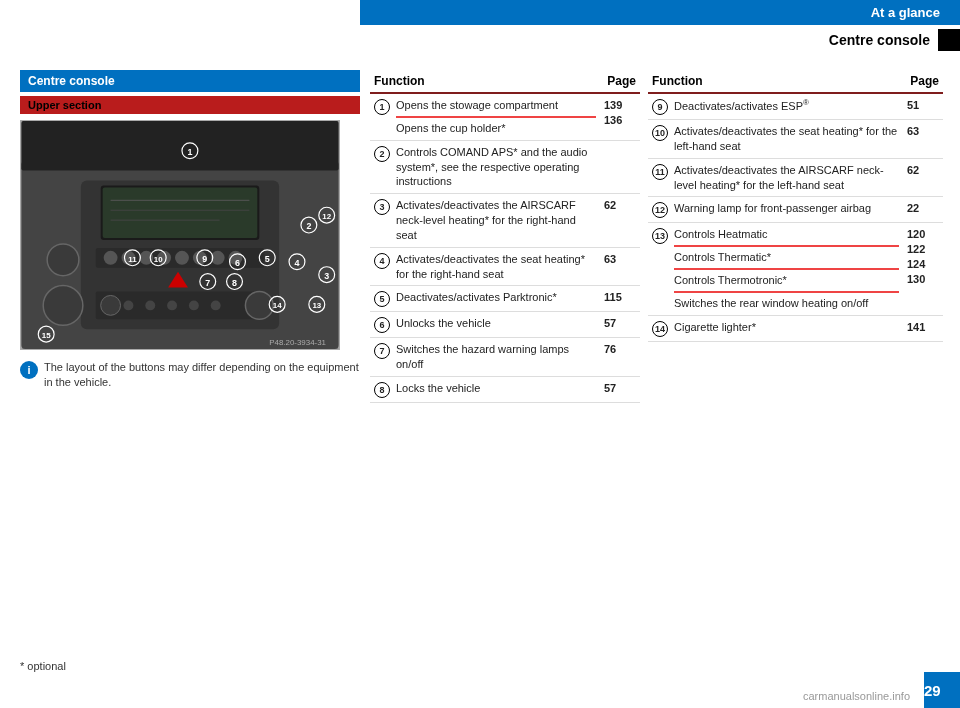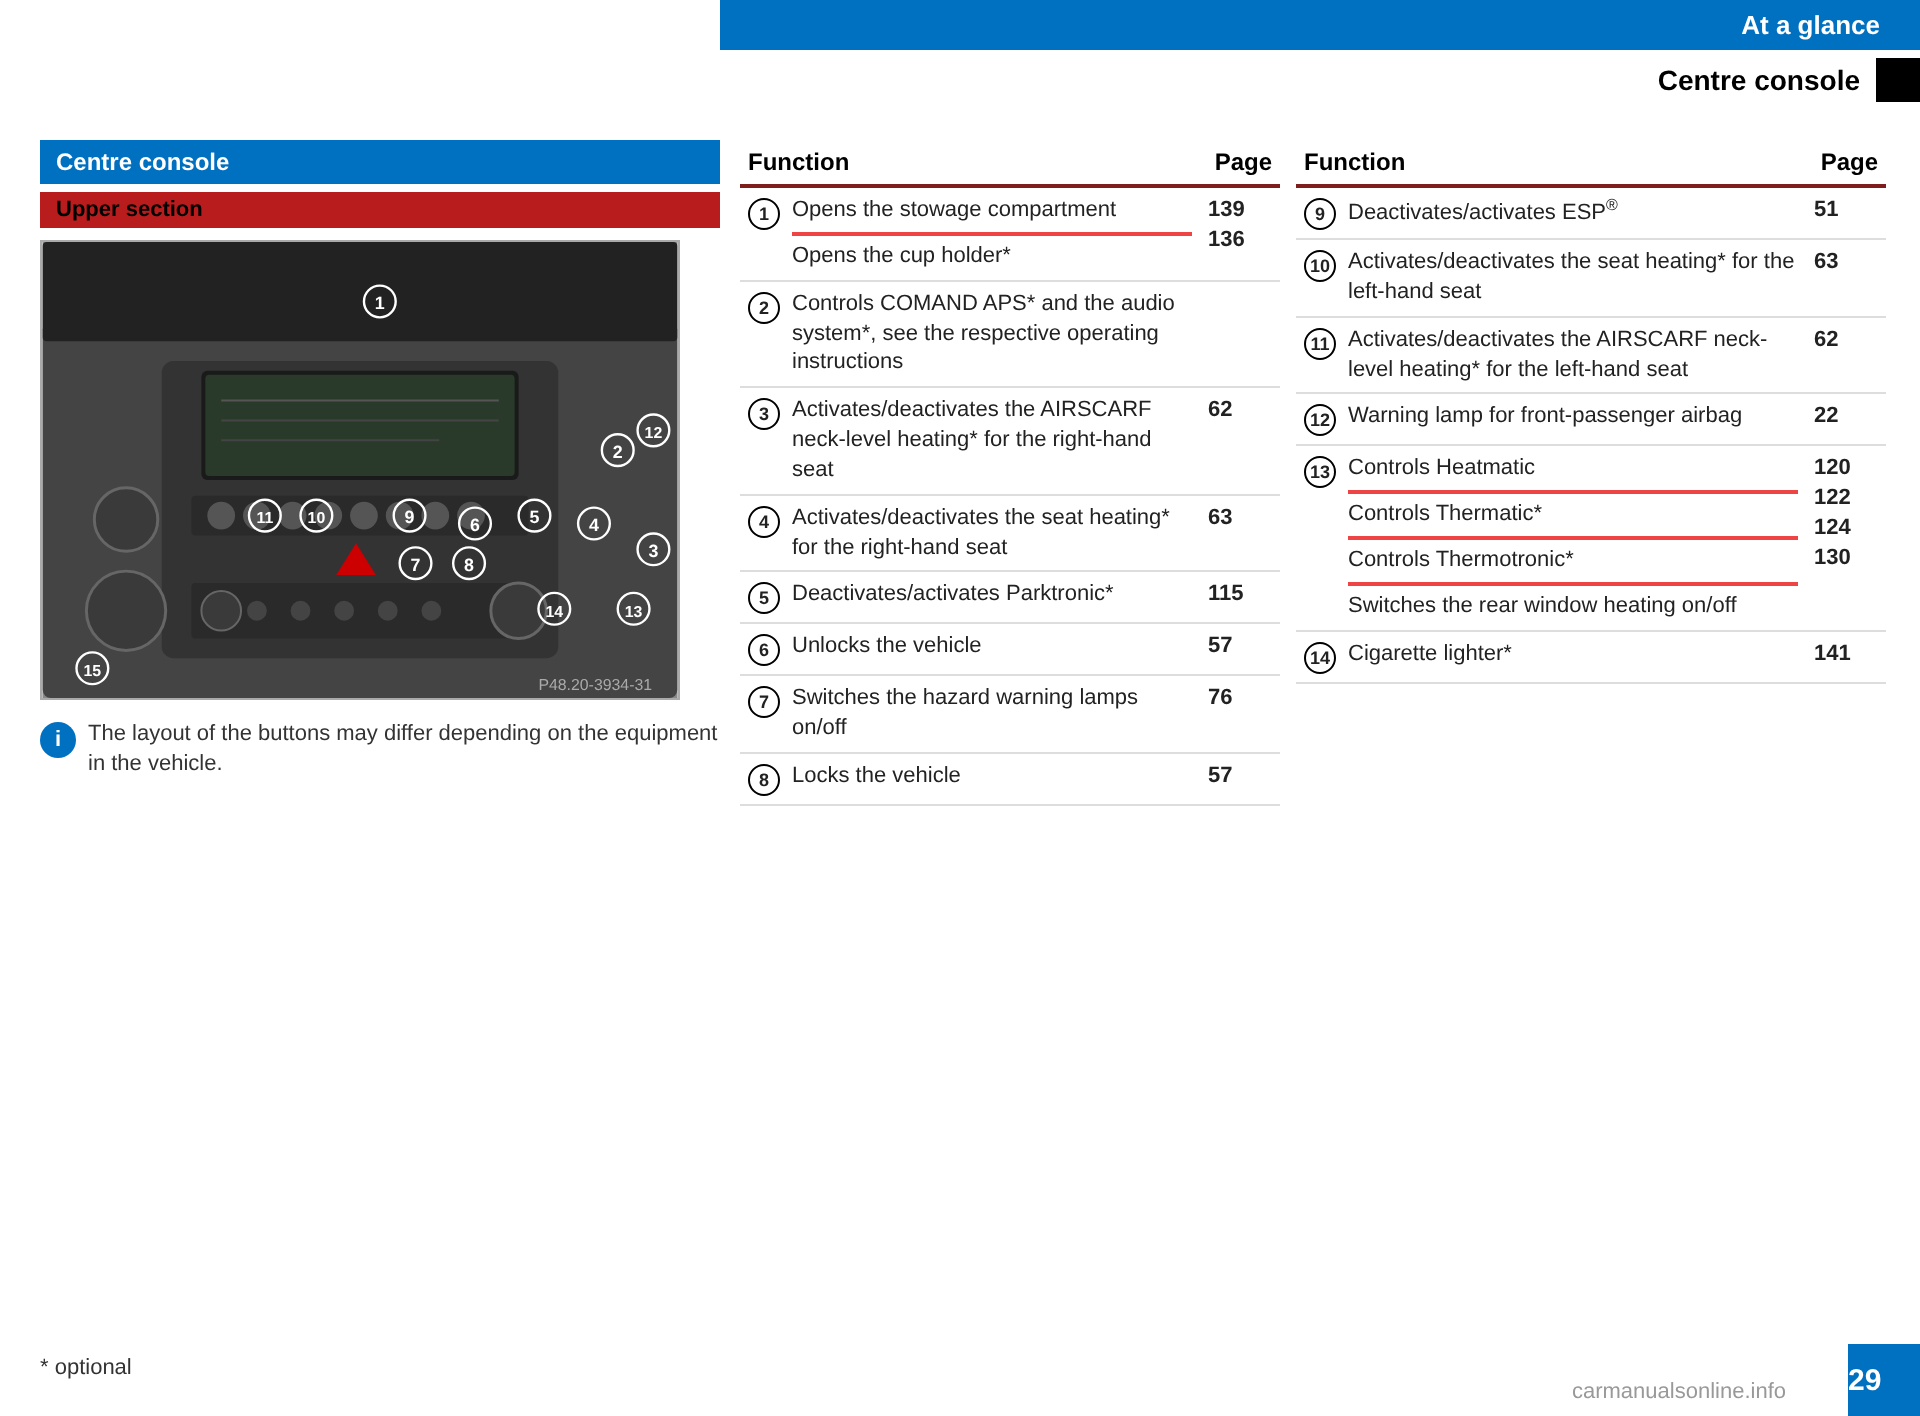--- a/index.html
+++ b/index.html
@@ -63,31 +63,31 @@
       font-weight: bold;
       width: 36px;
       height: 36px;
       display: flex;
       align-items: center;
     }
 
     
     .footer {
       position: absolute;
-      bottom: 18px;
+      bottom: 36px;
       left: 20px;
       font-size: 11px;
       color: #333;
     }
 
     
     .watermark {
       position: absolute;
       bottom: 6px;
-      right: 67px;
+      right: 50px;
       font-size: 11px;
       color: #999;
     }
 
     
     .left-panel {
       position: absolute;
       top: 70px;
       left: 20px;
       width: 340px;

